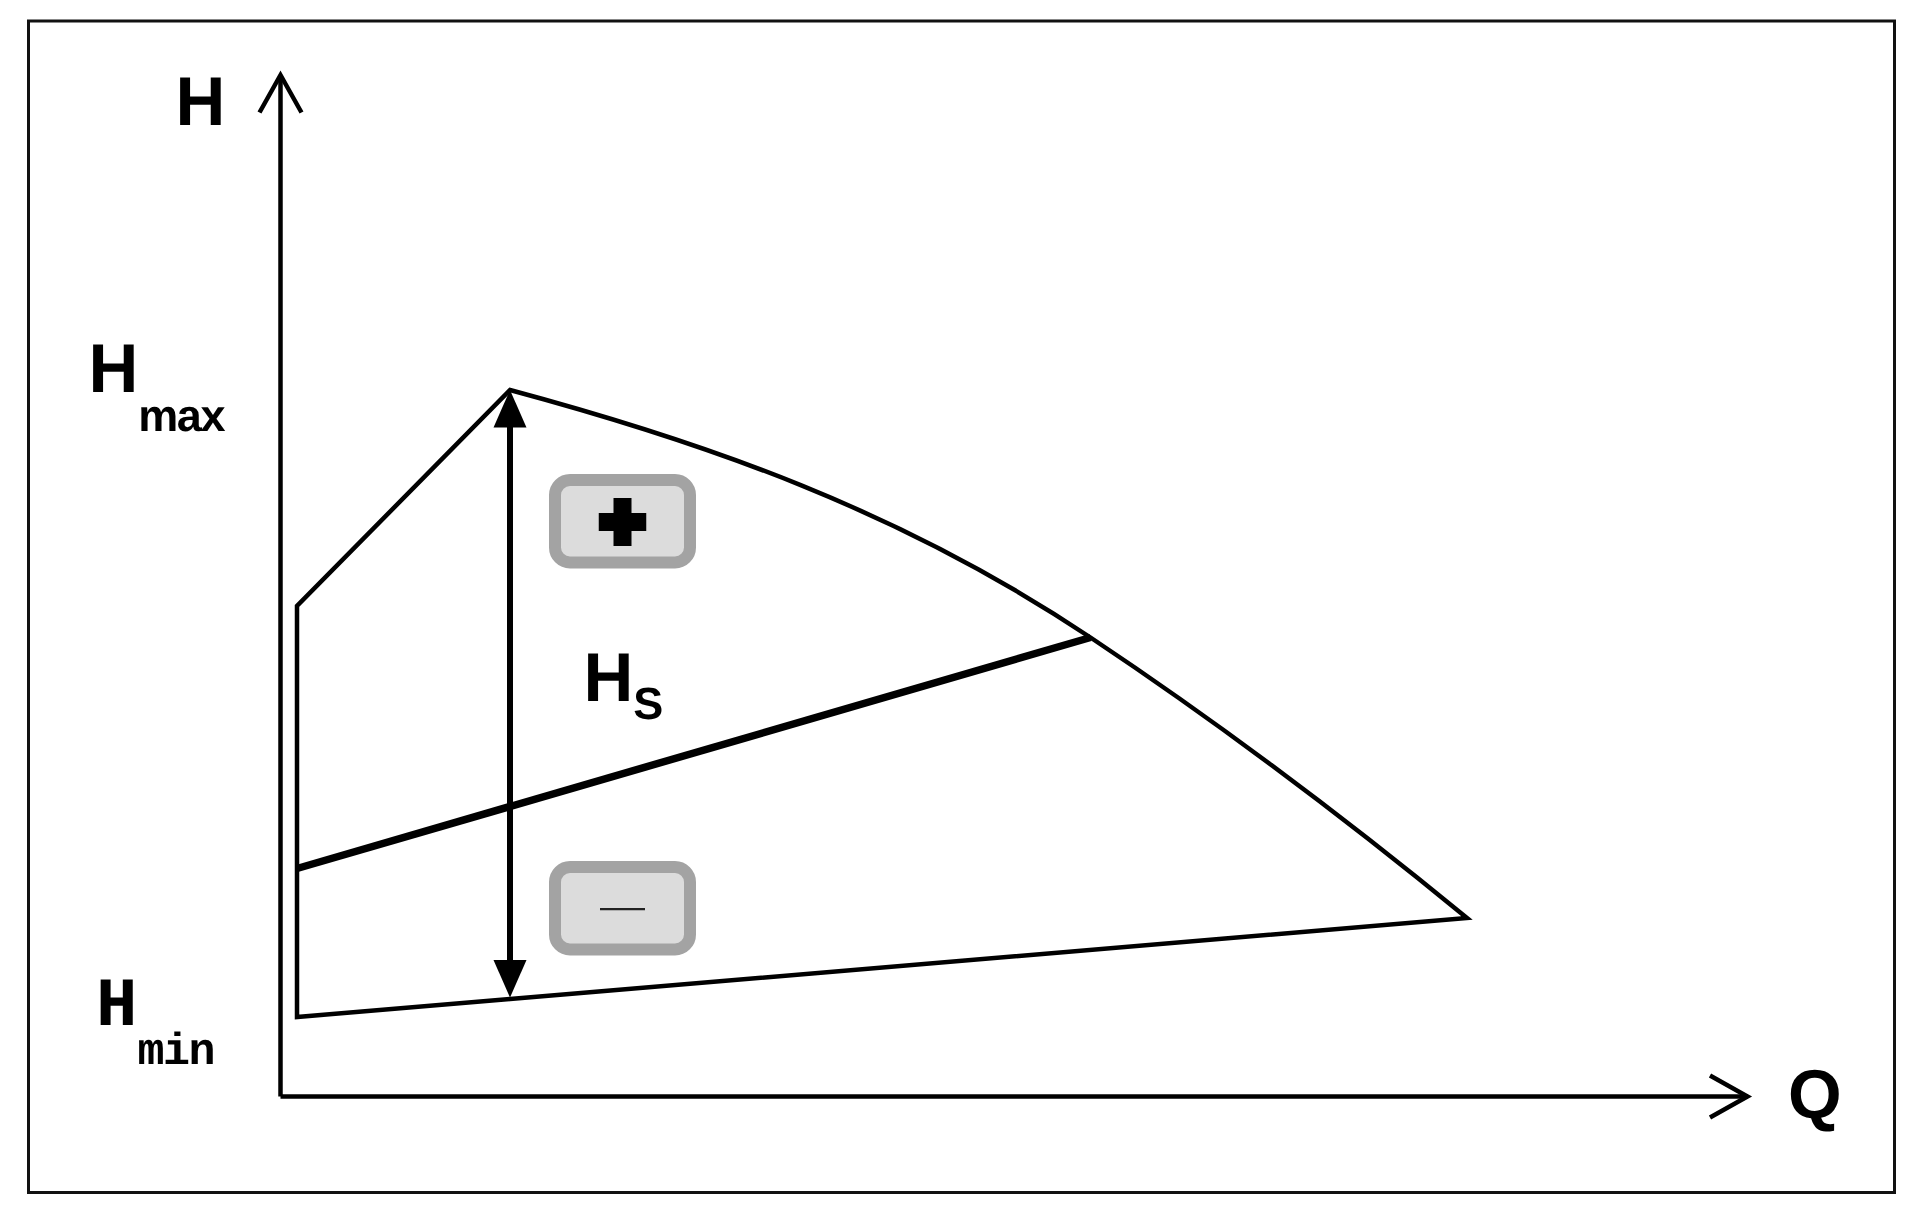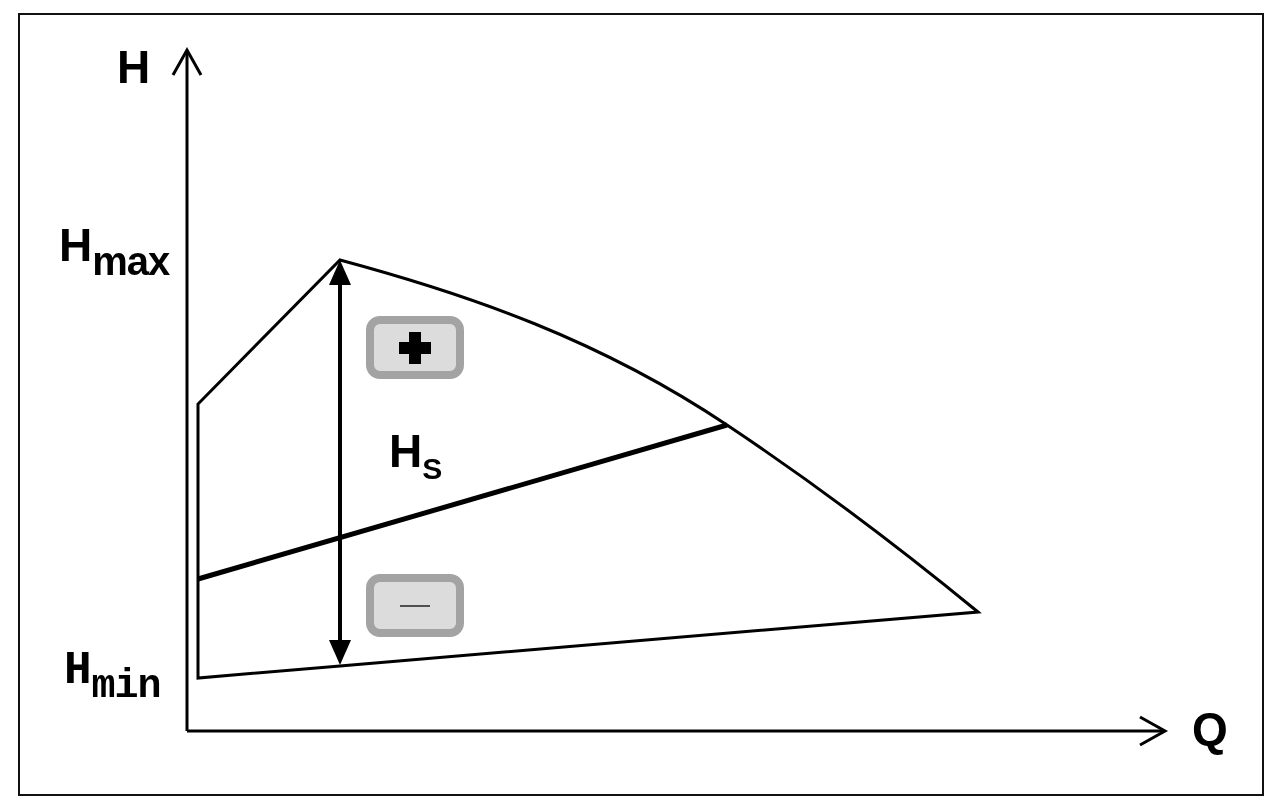--- a/index.html
+++ b/index.html
@@ -30,25 +30,25 @@
     }
     .label {
       position: absolute;
       font-weight: bold;
       color: #000;
       line-height: 1;
       white-space: nowrap;
     }
     .label .main { font-size: 46px; }
     .label sub {
-      font-size: 40px;
+      font-size: 30px;
       font-weight: bold;
       vertical-align: baseline;
       position: relative;
-      top: 14px;
+      top: 26px;
       letter-spacing: -1px;
     }
     .label-h { left: 117px; top: 44px; }
     .label-hmax { left: 59px; top: 222px; }
     .label-hmin { left: 64px; top: 648px; font-family: Liberation Mono, monospace; }
     .label-q { left: 1192px; top: 706px; }
     .label-hs { left: 389px; top: 428px; }
     .label-hs sub { top: 12px; font-size: 30px; }
 
     .btn {

